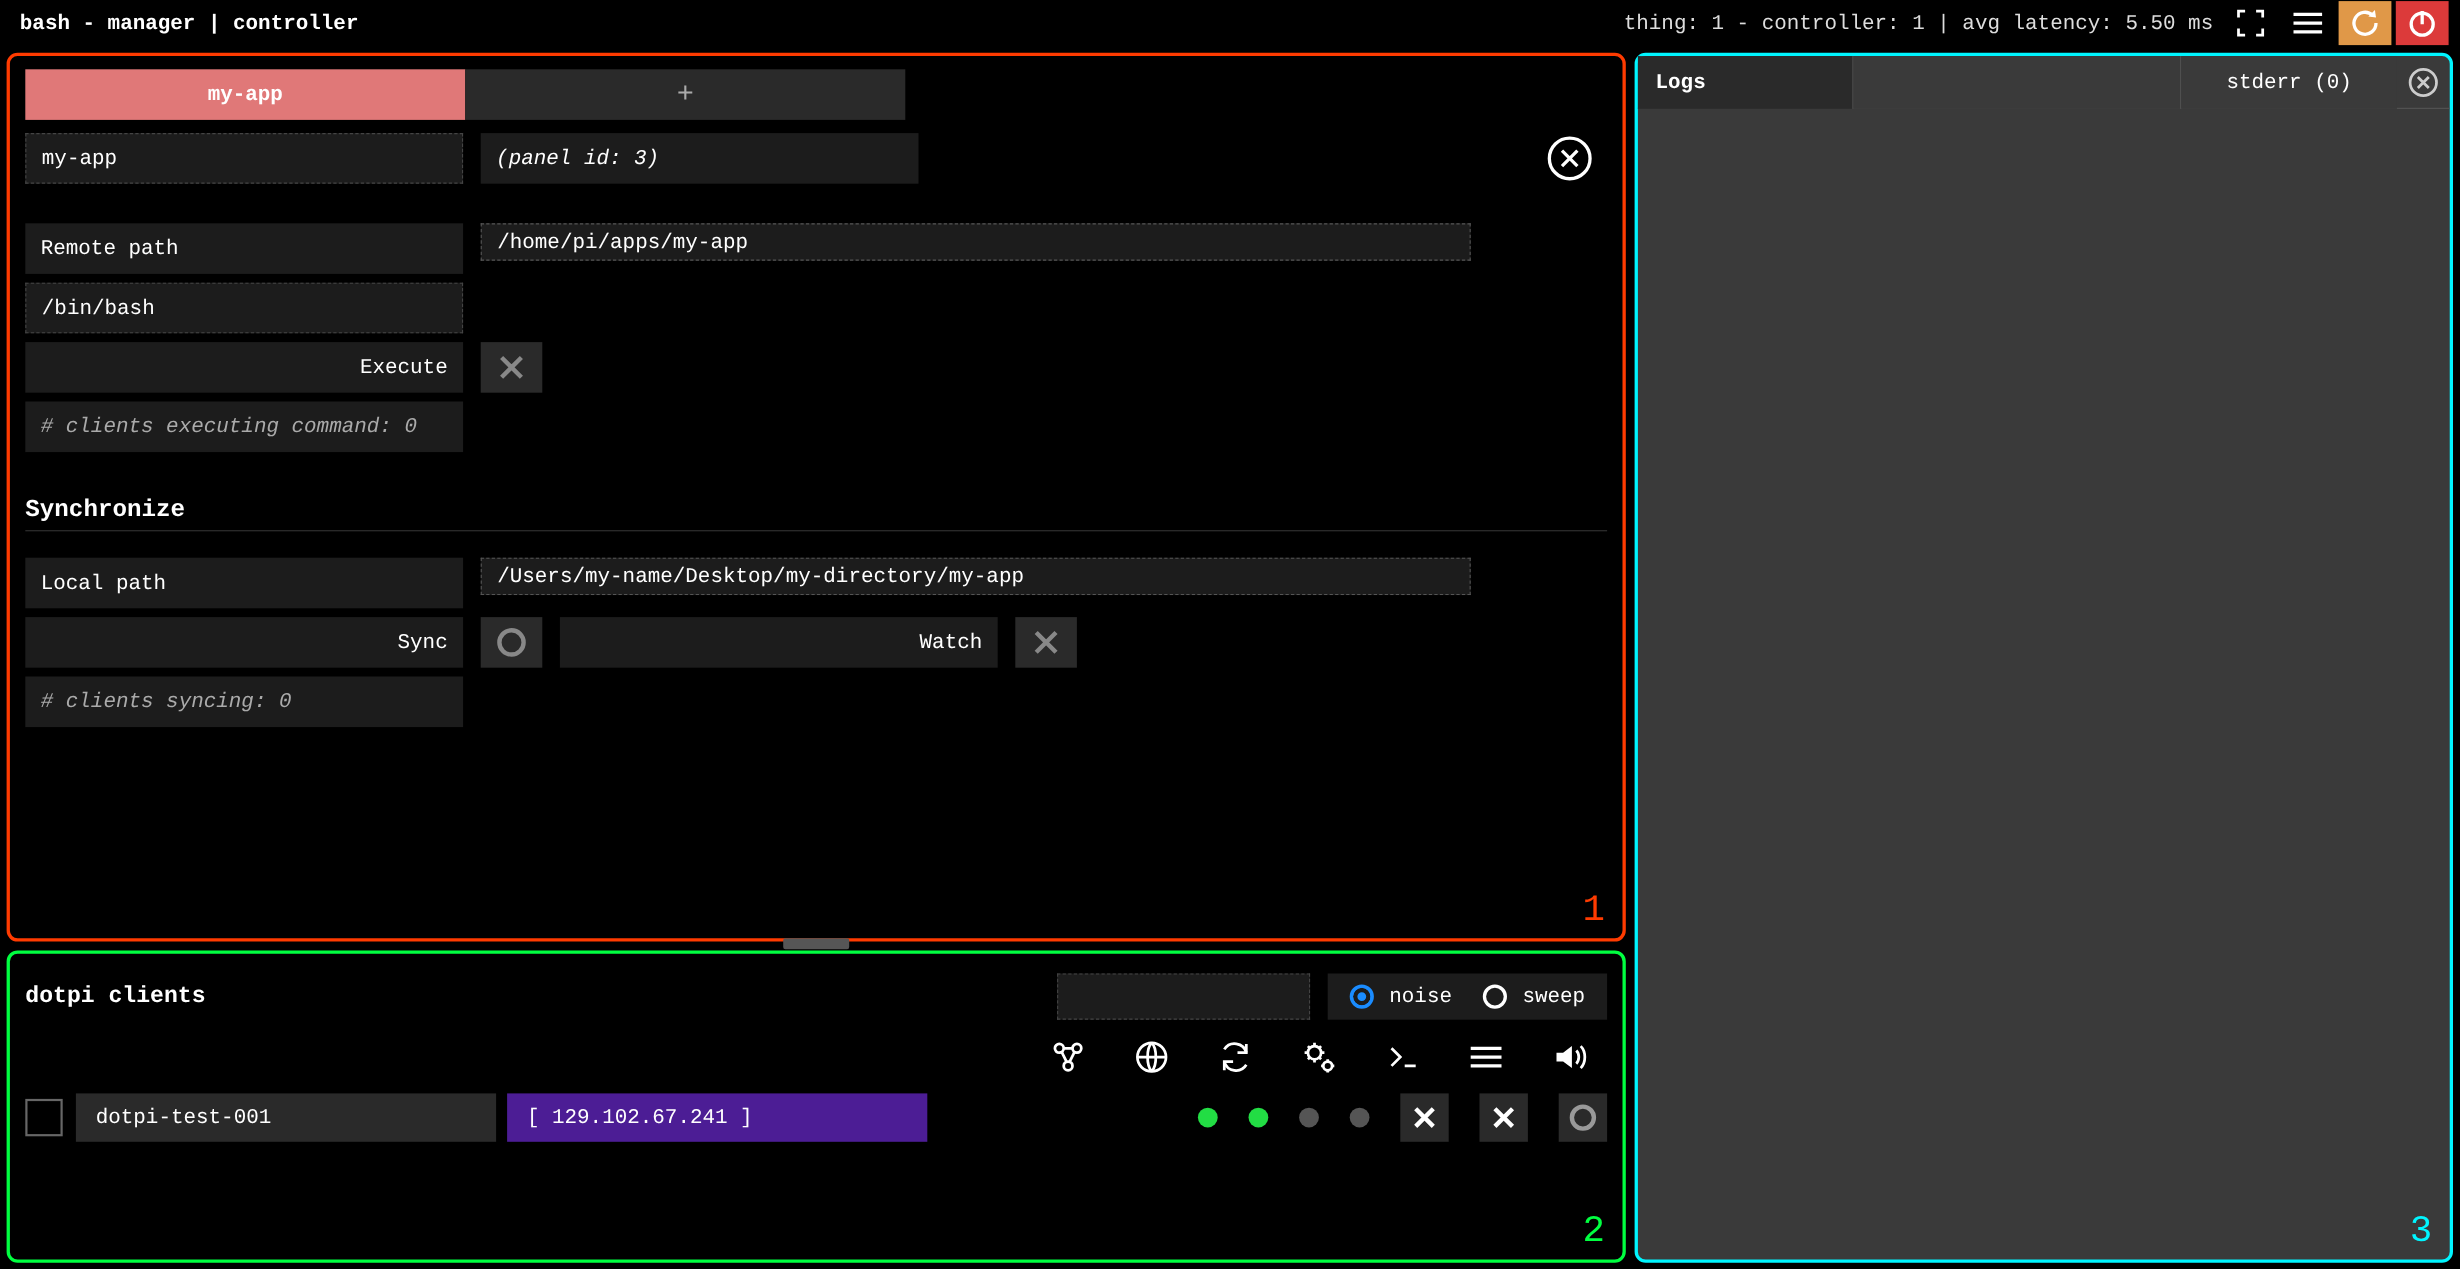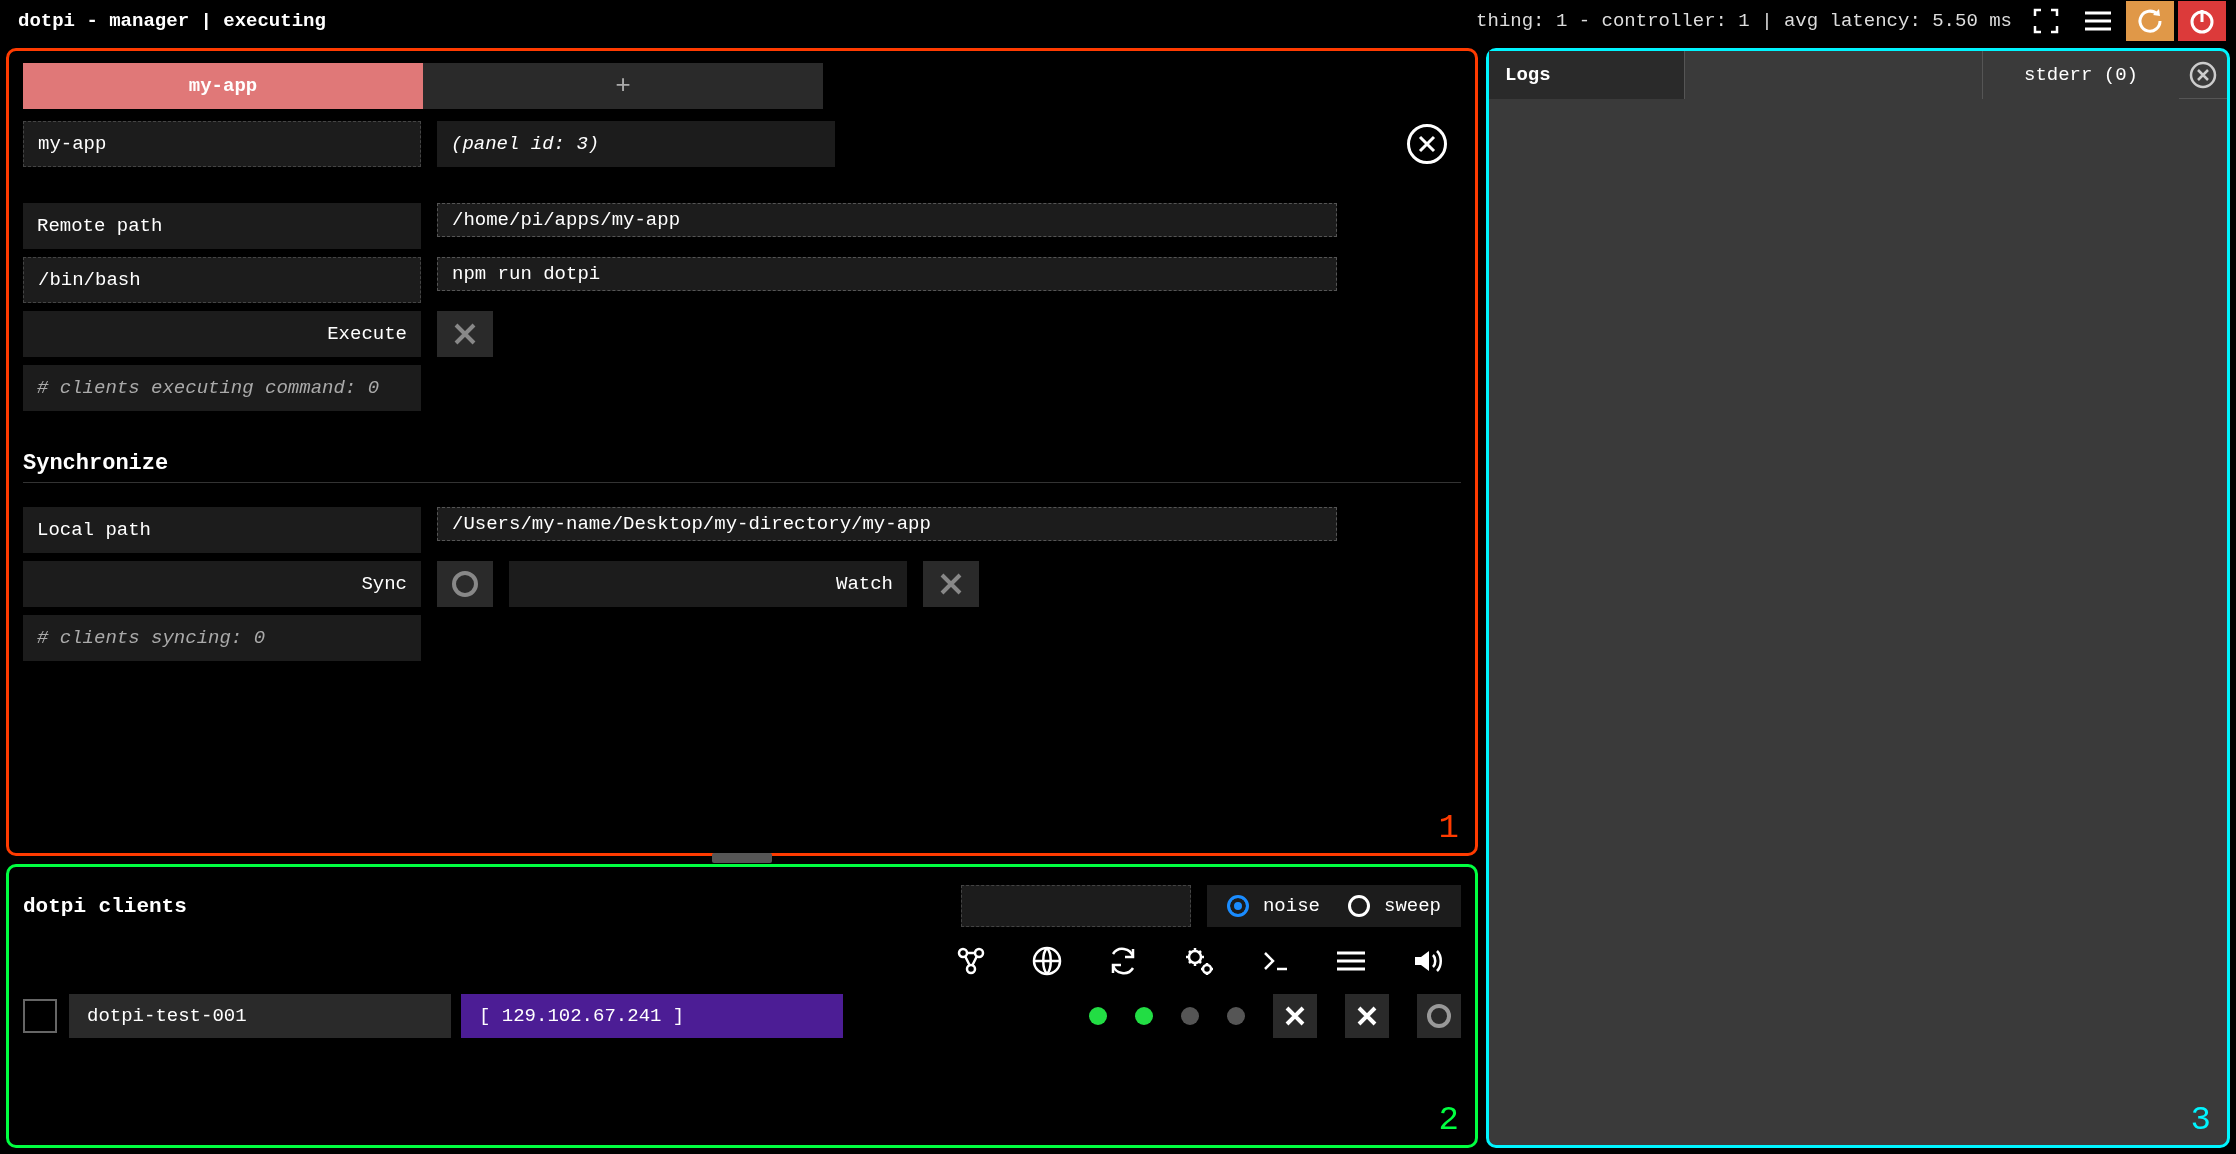--- a/index.html
+++ b/index.html
@@ -259,21 +259,21 @@
   bottom: -10px;
   width: 60px; height: 10px;
   background: #565656;
   border-radius: 2px;
 }
 </style>
 </head>
 <body>
 
 <div class="header">
-  <div>dotpi - manager | executing</div>
+  <div>bash - manager | controller</div>
   <div class="header-right">
     <div class="header-stats">thing:  1 - controller:  1 | avg latency:  5.50 ms</div>
     <div class="header-btn">
       <svg width="28" height="28" viewBox="0 0 28 28" stroke="#fff" stroke-width="2.5" fill="none">
         <path d="M3 9V3h6 M25 9V3h-6 M3 19v6h6 M25 19v6h-6"></path>
       </svg>
     </div>
     <div class="header-btn">
       <svg width="30" height="24" viewBox="0 0 30 24" stroke="#fff" stroke-width="3" fill="none">
         <path d="M2 4h26 M2 12h26 M2 20h26"></path>
@@ -314,21 +314,20 @@
       </div>
 
       <div style="height:28px"></div>
 
       <div class="row">
         <div class="label-cell">Remote path</div>
         <input class="wide-input" value="/home/pi/apps/my-app" style="">
       </div>
       <div class="row">
         <input class="small-input" value="/bin/bash" style="">
-        <input class="wide-input" value="npm run dotpi" style="">
       </div>
       <div class="row">
         <div class="label-cell right">Execute</div>
         <div class="square-btn">
           <svg width="26" height="26" viewBox="0 0 26 26">
               <path d="M4 4l18 18M22 4L4 22"></path>
             </svg>
         </div>
       </div>
       <div class="row">

